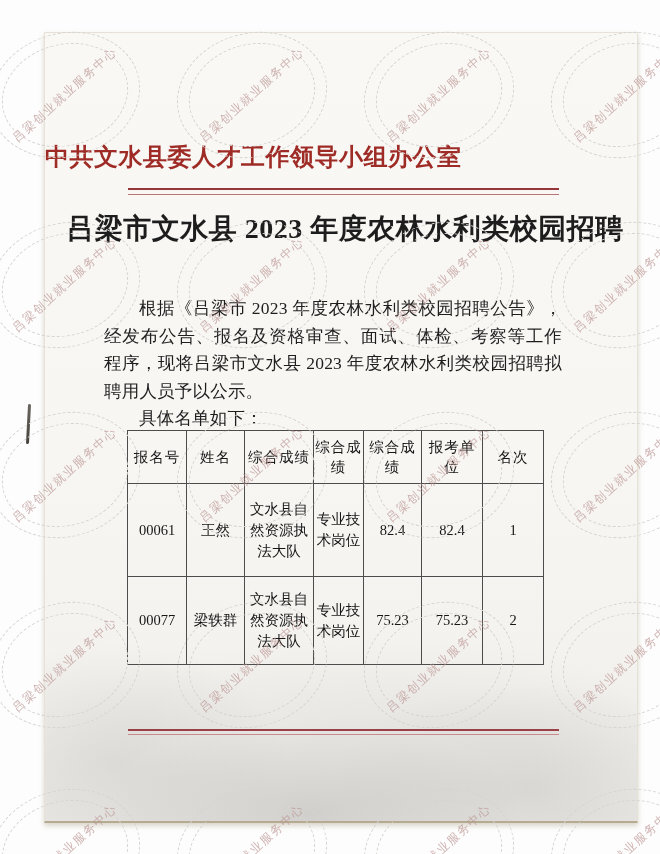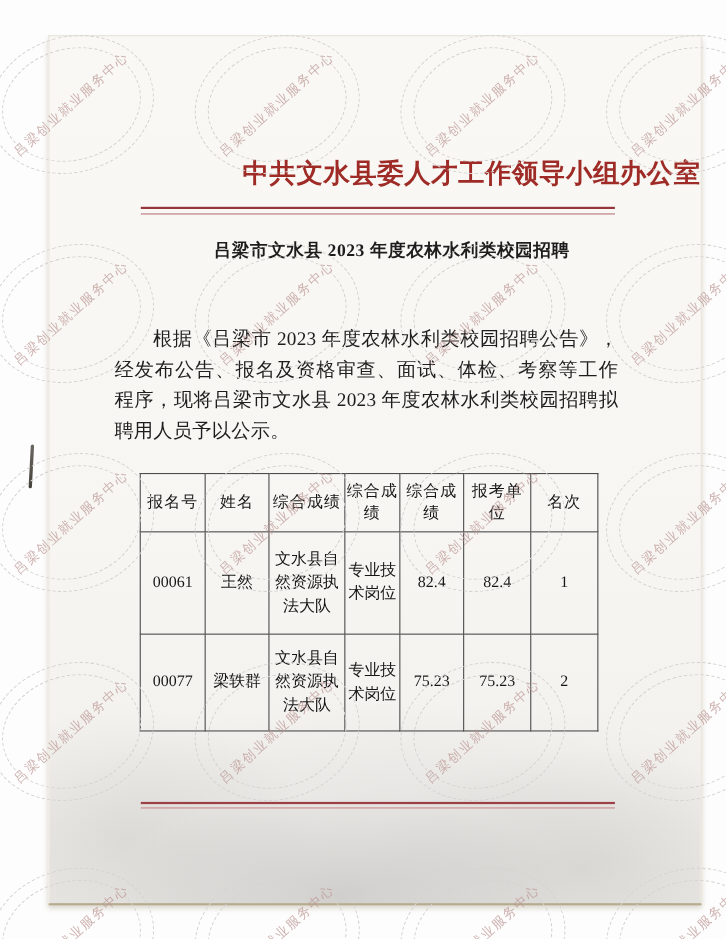--- a/index.html
+++ b/index.html
@@ -17,30 +17,30 @@
       radial-gradient(ellipse 280px 150px at 82% 96%, rgba(168,168,165,0.30), transparent 72%),
       radial-gradient(ellipse 420px 120px at 55% 88%, rgba(190,190,188,0.20), transparent 75%),
       linear-gradient(180deg,#f9f8f5 0%,#f7f6f3 55%,#f3f2ef 80%,#edebe8 100%);
     border:1px solid #e7e1d6;
     border-bottom:2px solid #b6ab90;
     box-shadow:0 3px 5px rgba(150,140,110,0.35);
   }
   
   .issuer {
     position:absolute; top:108px; left:0; width:100%;
-    text-align:right; font-size:24px; font-weight:bold;
+    text-align:left; font-size:24px; font-weight:bold;
     color:#9e2b26; letter-spacing:0.5px;
   }
   .rule-top {
     position:absolute; left:83px; top:155px; width:431px; height:4px;
     border-top:2px solid #96353a; border-bottom:1px solid #b9747a;
   }
   .doc-title {
-    position:absolute; top:181px; left:15px; width:100%;
-    text-align:center; font-size:16px; font-weight:bold;
+    position:absolute; top:181px; left:4px; width:100%;
+    text-align:center; font-size:28px; font-weight:bold;
     color:#1d1d1d; line-height:29px; letter-spacing:0.5px;
   }
   
   .body-block {
     position:absolute; top:262px; left:59px; width:458px;
     font-size:17.5px; line-height:27.5px; color:#1e1e1e; letter-spacing:0.2px;
   }
   .body-block p { margin:0; text-align:justify; text-indent:2em; }
   
   .doc-table {
@@ -93,20 +93,21 @@
     <div class="issuer">中共文水县委人才工作领导小组办公室</div>
 
     <div class="rule-top"></div>
 
     <div class="doc-title">
       <div>吕梁市文水县 2023 年度农林水利类校园招聘</div>
     </div>
 
     <div class="body-block">
       <p>根据《吕梁市 2023 年度农林水利类校园招聘公告》，经发布公告、报名及资格审查、面试、体检、考察等工作程序，现将吕梁市文水县 2023 年度农林水利类校园招聘拟聘用人员予以公示。</p>
+      <p>具体名单如下：</p>
     </div>
 
     <table class="doc-table">
       <colgroup>
         <col style="width:59px">
           <col style="width:58px">
           <col style="width:69px">
         <col style="width:50px">
           <col style="width:58px">
           <col style="width:61px">

